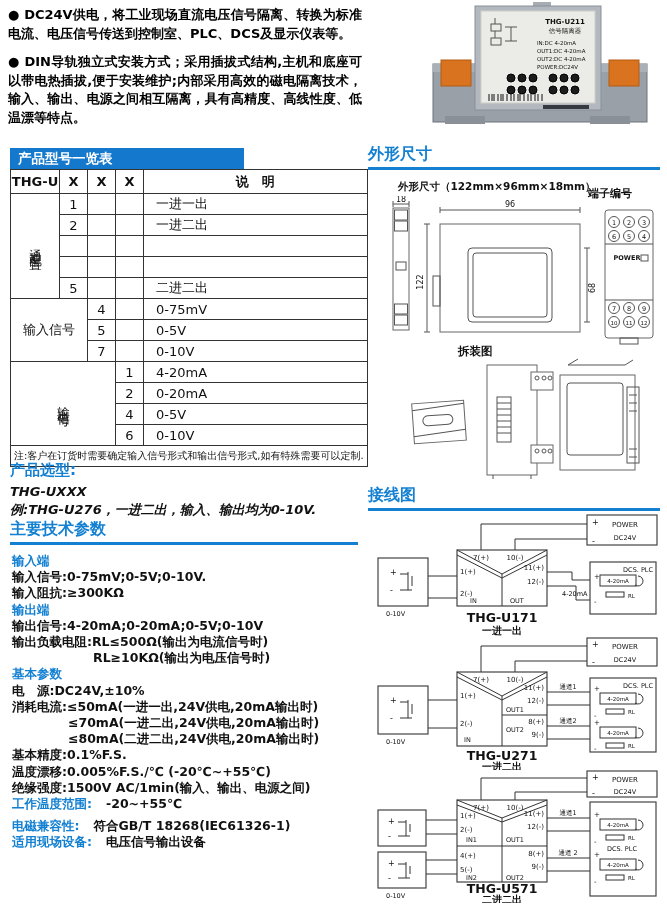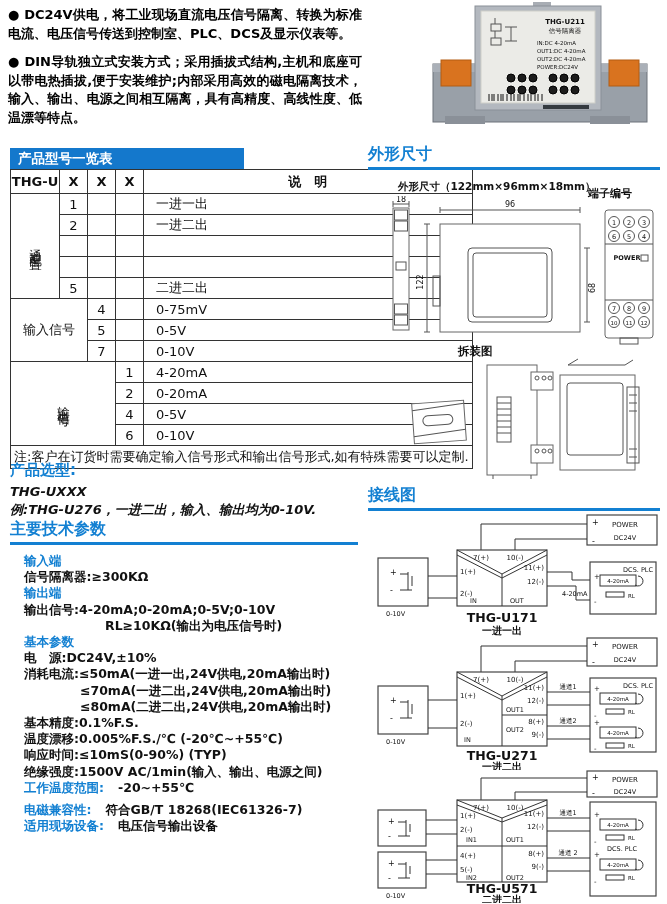--- a/index.html
+++ b/index.html
@@ -9,27 +9,27 @@
   
   .intro{left:8px;top:6px;width:354px;font-size:13px;font-weight:700;line-height:1.45;color:#000;text-align:justify;}
   .intro p{margin:0 0 9px 0;}
   .tbl-wrap{left:10px;top:148px;width:234px;}
   .tbl-title{background:#1478cc;color:#fff;font-size:13.5px;font-weight:700;height:21px;line-height:21px;padding-left:8px;}
   table.model{border-collapse:collapse;width:100%;border:1.5px solid #222;font-size:13px;}
   table.model td{border:1px solid #333;padding:0;text-align:center;height:20px;}
   table.model tr.hdr td{height:23px;font-weight:600;}
   td.desc{text-align:left !important;padding-left:12px !important;}
   .vtext{writing-mode:vertical-rl;text-orientation:upright;letter-spacing:3px;font-size:12.5px;display:inline-block;}
-  td.note{font-size:13px;text-align:left !important;padding:2px 3px !important;white-space:nowrap;height:16px !important;}
+  td.note{font-size:10px;text-align:left !important;padding:2px 3px !important;white-space:nowrap;height:16px !important;}
   .sel{left:10px;top:461px;width:352px;}
   .sel-title{color:#1380d2;font-size:15px;font-weight:700;margin-bottom:3px;}
   .sel-line{font-size:13px;font-weight:600;line-height:1.35;font-style:italic;}
   .h1{color:#1380d2;font-size:16px;font-weight:700;}
   .rule{background:#1380d2;height:3px;}
-  .tech{left:24px;top:553px;width:354px;font-size:12.5px;font-weight:600;}
+  .tech{left:12px;top:553px;width:354px;font-size:12.5px;font-weight:600;}
   .tline{line-height:16.2px;white-space:nowrap;}
   .sub{color:#1380d2;font-weight:700;}
   .ind1{padding-left:81px;}
   .ind2{padding-left:56px;}
   .blab{color:#1380d2;font-weight:700;margin-right:14px;}
   .gap{margin-top:6px;}
   
   .dim-caption{left:398px;top:180px;font-size:10.5px;font-weight:700;}
   .term-title{left:588px;top:186px;font-size:11px;font-weight:700;}
   .chaizh{left:458px;top:344px;font-size:11.5px;font-weight:700;}
@@ -138,38 +138,39 @@
   <div class="sel-title">产品选型:</div>
   <div class="sel-line">THG-UXXX</div>
   <div class="sel-line">例:THG-U276，一进二出，输入、输出均为0-10V.</div>
 </div>
 
 <div class="abs h1" style="left:10px;top:519px;">主要技术参数</div>
 <div class="abs rule" style="left:10px;top:542px;width:348px;"></div>
 
 <div class="abs tech">
   <div class="tline sub">输入端</div>
-  <div class="tline">信号隔离器:≥300KΩ</div>
+  <div class="tline">输入信号:0-75mV;0-5V;0-10V.</div>
+  <div class="tline">输入阻抗:≥300KΩ</div>
   <div class="tline sub">输出端</div>
   <div class="tline">输出信号:4-20mA;0-20mA;0-5V;0-10V</div>
+  <div class="tline">输出负载电阻:RL≤500Ω(输出为电流信号时)</div>
   <div class="tline ind1">RL≥10KΩ(输出为电压信号时)</div>
   <div class="tline sub">基本参数</div>
   <div class="tline">电　源:DC24V,±10%</div>
   <div class="tline">消耗电流:≤50mA(一进一出,24V供电,20mA输出时)</div>
   <div class="tline ind2">≤70mA(一进二出,24V供电,20mA输出时)</div>
   <div class="tline ind2">≤80mA(二进二出,24V供电,20mA输出时)</div>
   <div class="tline">基本精度:0.1%F.S.</div>
   <div class="tline">温度漂移:0.005%F.S./℃ (-20℃~+55℃)</div>
-  <div class="tline">响应时间:≤10mS(0-90%) (TYP)</div>
   <div class="tline">绝缘强度:1500V AC/1min(输入、输出、电源之间)</div>
   <div class="tline">
     <span class="blab">工作温度范围:</span><span>-20~+55℃</span>
   </div>
   <div class="tline gap">
-    <span class="blab">电磁兼容性:</span><span>符合GB/T 18268(IEC61326-7)</span>
+    <span class="blab">电磁兼容性:</span><span>符合GB/T 18268(IEC61326-1)</span>
   </div>
   <div class="tline">
     <span class="blab">适用现场设备:</span><span>电压信号输出设备</span>
   </div>
 </div>
 
 <svg style="left:425px;top:2px;" width="230" height="140" viewBox="0 0 230 140">
   <rect x="8" y="62" width="214" height="58" fill="#99a0a8" stroke="#6d737b"></rect>
   <rect x="8" y="62" width="214" height="8" fill="#aab0b8"></rect>
   <rect x="20" y="114" width="40" height="8" fill="#8a9098"></rect>

